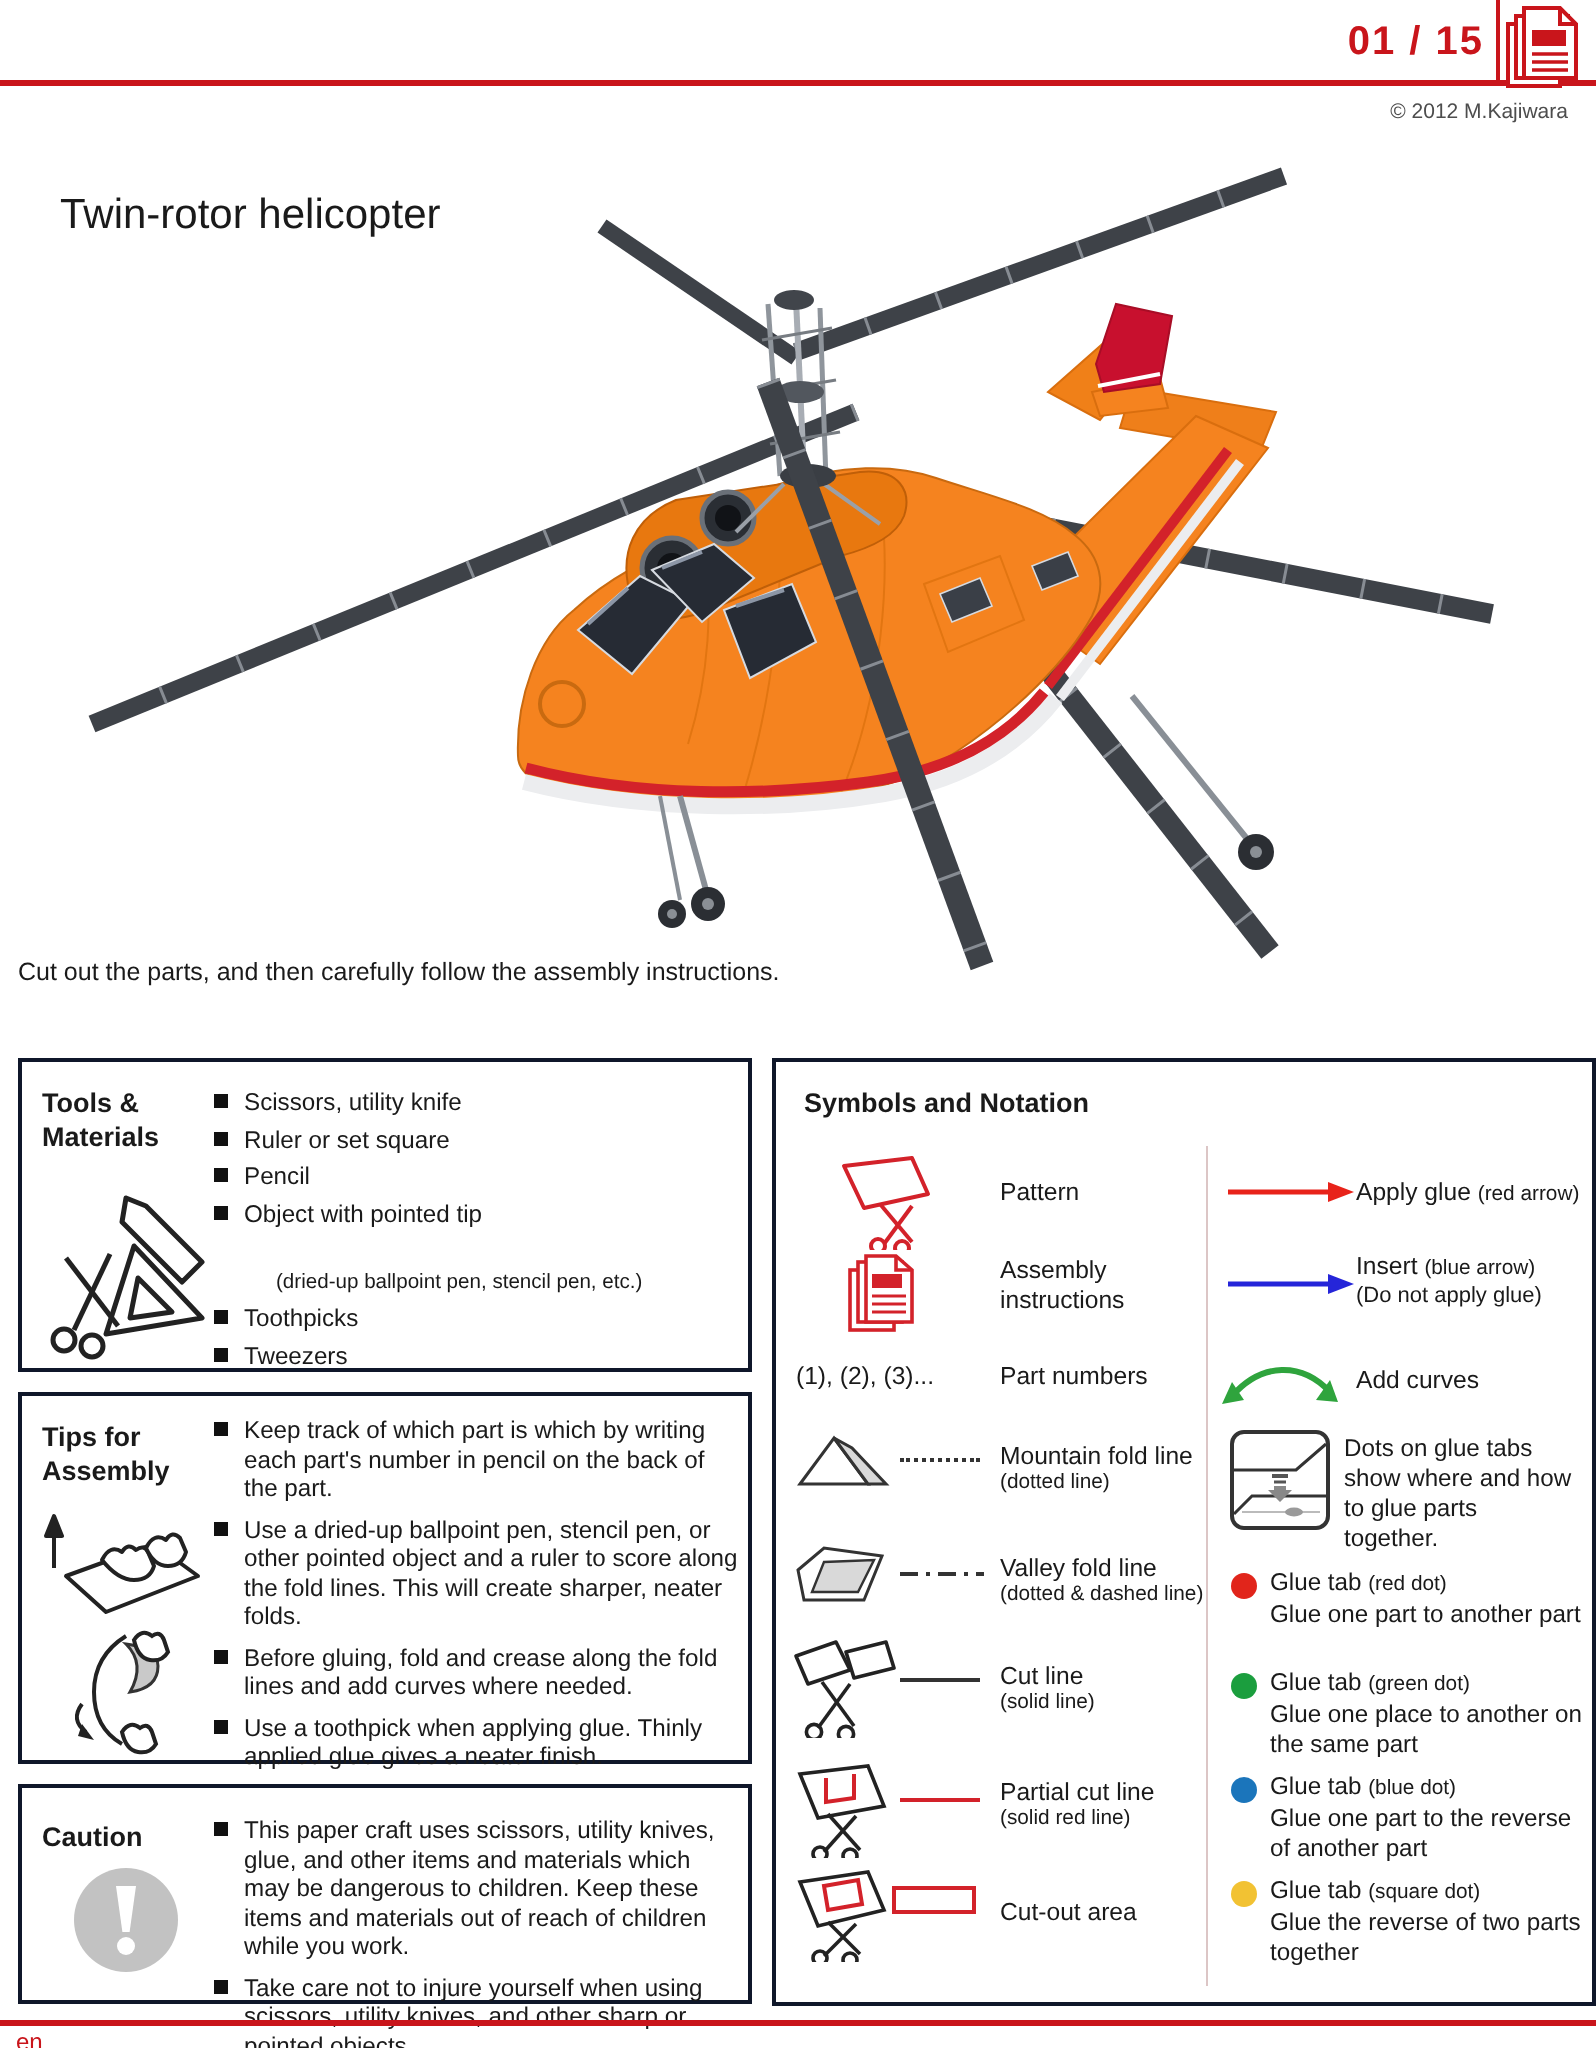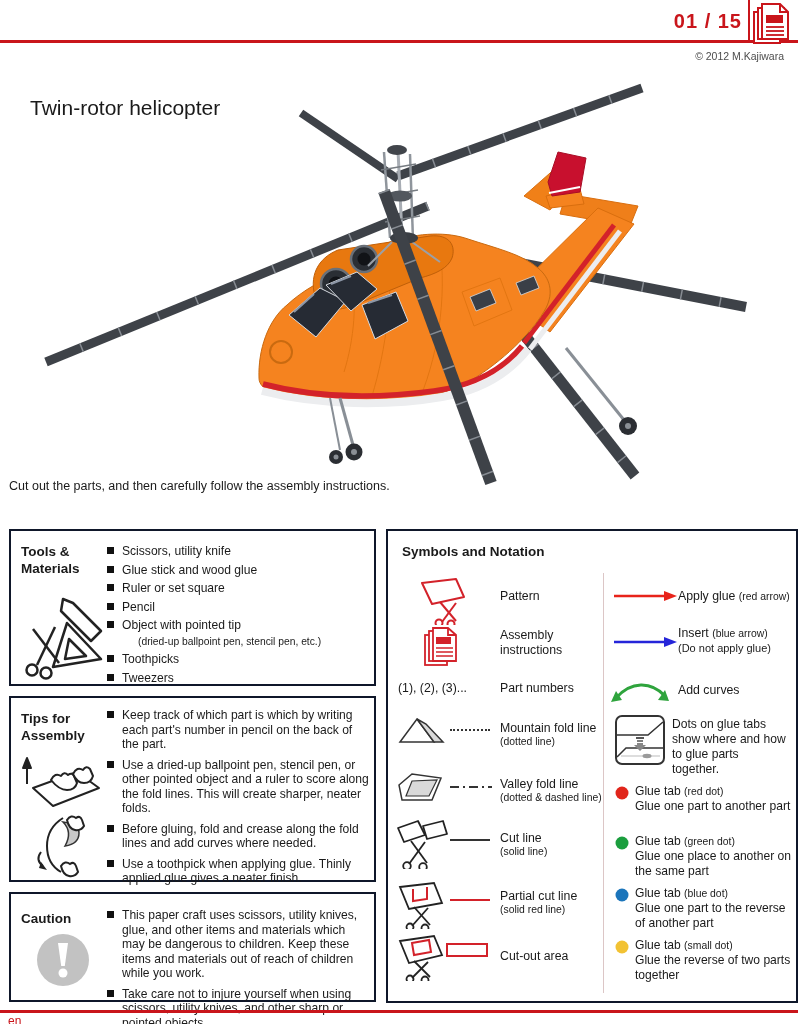--- a/index.html
+++ b/index.html
@@ -196,24 +196,20 @@
         </g>
       </svg>
     </span>
     <ul class="blist" style="top:13px">
       <li>
           <span class="sq"></span>
           <span>Scissors, utility knife</span>
         </li>
       <li>
           <span class="sq"></span>
-          <span>Glue stick and wood glue</span>
-        </li>
-      <li>
-          <span class="sq"></span>
           <span>Ruler or set square</span>
         </li>
       <li>
           <span class="sq"></span>
           <span>Pencil</span>
         </li>
       <li style="margin-bottom:0">
           <span class="sq"></span>
           <span>Object with pointed tip</span>
         </li>
@@ -480,21 +476,21 @@
       <span>Glue tab</span> <span class="inline-sub">(blue dot)</span>
       <div class="gtab-desc">Glue one part to the reverse of another part</div>
     </div>
 
     <span class="dot" style="top:409px">
       <svg width="14" height="14">
           <circle cx="7" cy="7" r="6.5" fill="#F2C233"></circle>
         </svg>
     </span>
     <div class="gtab-text" style="top:407px">
-      <span>Glue tab</span> <span class="inline-sub">(small dot)</span>
+      <span>Glue tab</span> <span class="inline-sub">(square dot)</span>
       <div class="gtab-desc">Glue the reverse of two parts together</div>
     </div>
   </div>
 
   <div class="ftr-line"></div>
   <div class="lang">en</div>
 
 </div>
 
 </body></html>

